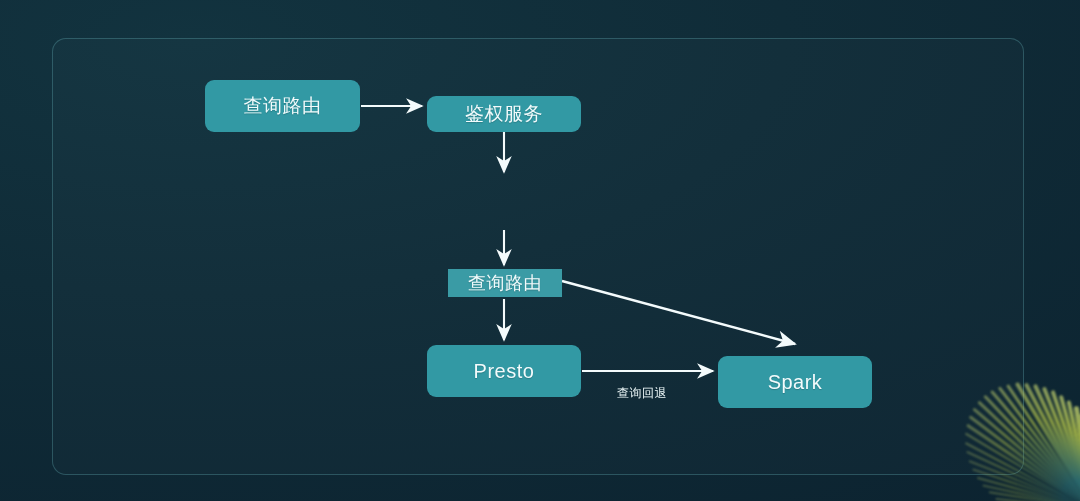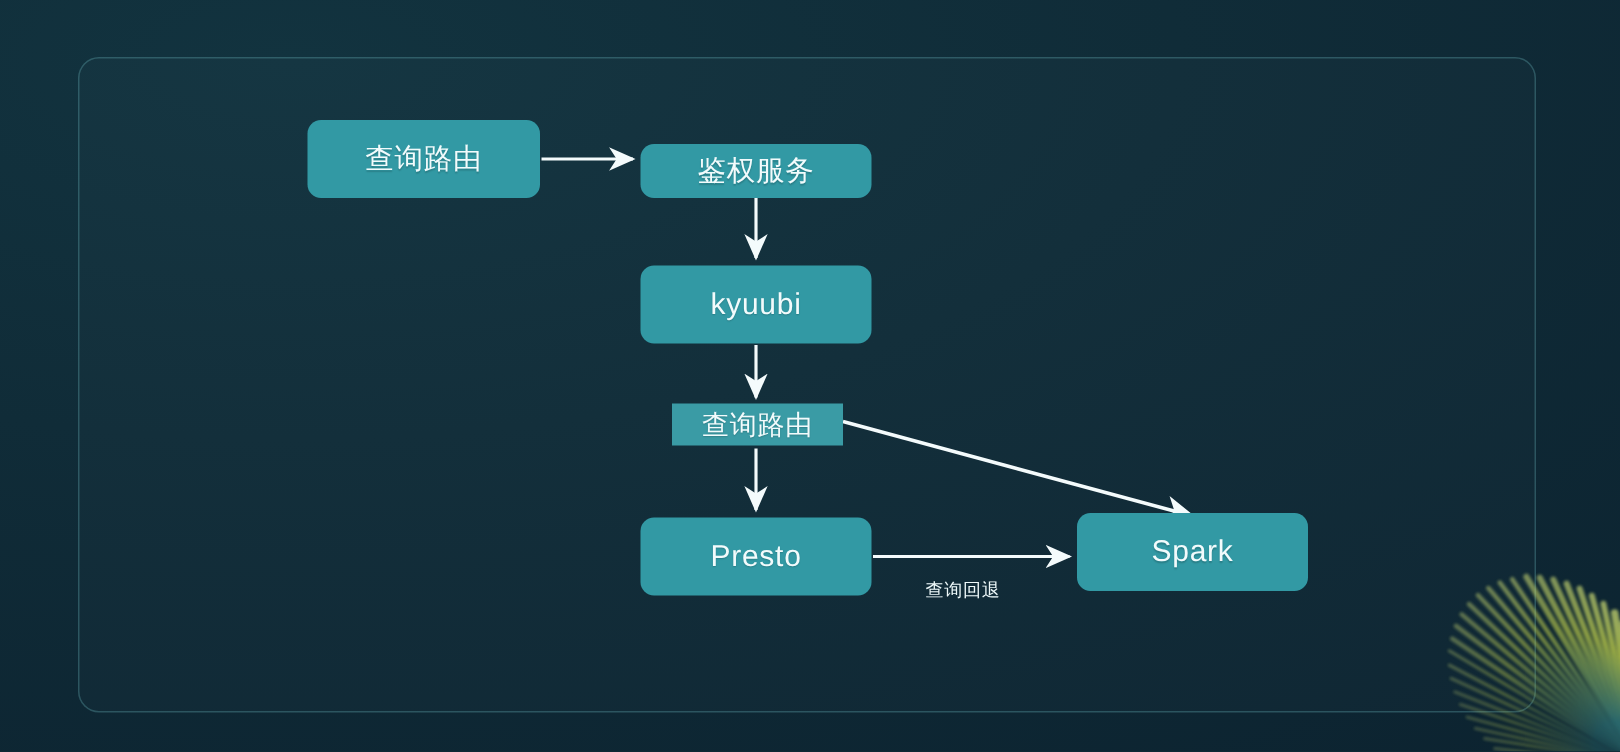--- a/index.html
+++ b/index.html
@@ -117,27 +117,26 @@
 
     <line x1="562" y1="281" x2="795" y2="344" stroke="#f4fbfc" stroke-width="2.4" marker-end="url(#ah)"></line>
 
     <line x1="582" y1="371" x2="713" y2="371" stroke="#f4fbfc" stroke-width="2.1" marker-end="url(#ah)"></line>
   </svg>
 
   <div class="node cn" style="left:205px; top:80px; width:155px; height:52px;">查询路由</div>
 
   <div class="node cn" style="left:427px; top:80px; width:154px; height:36px;margin-top:16px;">鉴权服务</div>
 
-  <div class="node en" style="left:427px; top:177px; width:154px; height:52px;">kyuubi</div>
 
   <div class="node cn flat" style="left:448px; top:269px; width:114px; height:28px;">查询路由</div>
 
   <div class="node en" style="left:427px; top:345px; width:154px; height:52px;">Presto</div>
 
-  <div class="node en" style="left:718px; top:342px; width:154px; height:52px;">Spark</div>
+  <div class="node en" style="left:718px; top:356px; width:154px; height:52px;">Spark</div>
 
   <div class="edge-label" style="left:617px; top:385px;">查询回退</div>
 
   <div class="fan">
       <i style="height: 96px; transform: rotate(-6deg); background: linear-gradient(to top, rgba(0, 0, 0, 0) 0%, rgb(46, 111, 114) 22%, rgb(185, 201, 74) 70%, rgba(210, 225, 120, 0.85) 100%); opacity: 0.9; width: 4.6px;"></i>
       <i style="height: 103.52px; transform: rotate(-9.12deg); background: linear-gradient(to top, rgba(0, 0, 0, 0) 0%, rgb(46, 111, 114) 22%, rgb(185, 201, 74) 70%, rgba(210, 225, 120, 0.85) 100%); opacity: 0.87; width: 4.5px;"></i>
       <i style="height: 110.921px; transform: rotate(-12.24deg); background: linear-gradient(to top, rgba(0, 0, 0, 0) 0%, rgb(46, 111, 114) 22%, rgb(185, 201, 74) 70%, rgba(210, 225, 120, 0.85) 100%); opacity: 0.84; width: 4.3px;"></i>
       <i style="height: 118.087px; transform: rotate(-15.36deg); background: linear-gradient(to top, rgba(0, 0, 0, 0) 0%, rgb(46, 111, 114) 22%, rgb(185, 201, 74) 70%, rgba(210, 225, 120, 0.85) 100%); opacity: 0.82; width: 4.2px;"></i>
       <i style="height: 124.905px; transform: rotate(-18.48deg); background: linear-gradient(to top, rgba(0, 0, 0, 0) 0%, rgb(46, 111, 114) 22%, rgb(185, 201, 74) 70%, rgba(210, 225, 120, 0.85) 100%); opacity: 0.79; width: 4.1px;"></i>
       <i style="height: 131.267px; transform: rotate(-21.6deg); background: linear-gradient(to top, rgba(0, 0, 0, 0) 0%, rgb(46, 111, 114) 22%, rgb(185, 201, 74) 70%, rgba(210, 225, 120, 0.85) 100%); opacity: 0.76; width: 4px;"></i>

